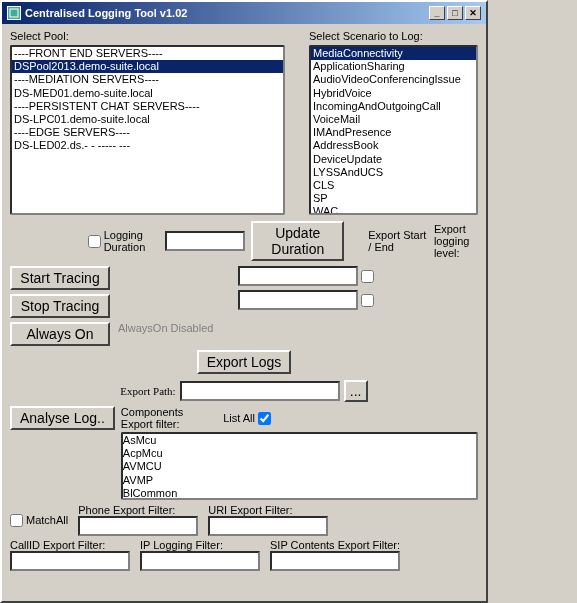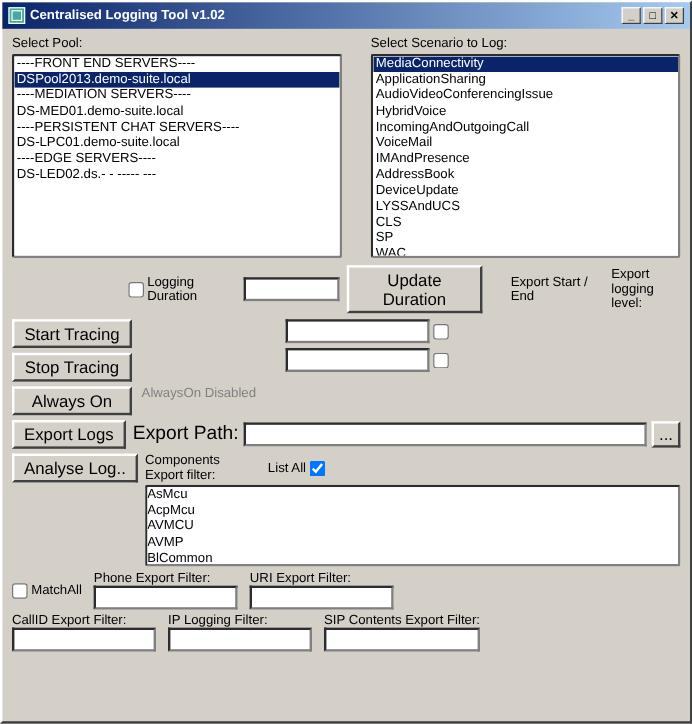--- a/index.html
+++ b/index.html
@@ -5,21 +5,21 @@
     * { box-sizing: border-box; margin: 0; padding: 0; }
     body {
       font-family: 'Tahoma', 'Arial', sans-serif;
       font-size: 11px;
       background: #d4d0c8;
       width: 577px;
       height: 603px;
       overflow: hidden;
     }
     .window {
-      width: 577px;
+      width: 488px;
       height: 603px;
       background: #d4d0c8;
       border: 2px solid #ffffff;
       border-right-color: #404040;
       border-bottom-color: #404040;
       position: relative;
     }
     .title-bar {
       background: linear-gradient(to right, #0a246a, #a6caf0);
       color: white;
@@ -267,24 +267,24 @@
             <input type="checkbox" style="">
           </div>
           <div style="display:flex; align-items:center; gap:3px;">
             <input type="text" class="win-input date-input" style="">
             <input type="checkbox" style="">
           </div>
         </div>
       </div>
     </div>
 
-    <div style="display:flex; align-items:center; gap:6px; margin-bottom:4px;">
+    <div style="display:flex; align-items:center; gap:6px; margin-bottom:4px;flex-direction:column;">
       <button class="win-btn" style="min-width:90px;">Export Logs</button>
       <div style="flex:1; display:flex; align-items:center; gap:4px;">
-        <span style="font-size:16px;">Export Path:</span>
+        <span style="font-size:11px;font-family:Liberation Serif, serif;">Export Path:</span>
         <input type="text" class="win-input" style="flex: 1 1 0%; width: 160px;">
         <button class="win-btn browse-btn">...</button>
       </div>
     </div>
 
     <div style="display:flex; gap:6px; margin-bottom:4px; align-items:flex-start;">
       <button class="win-btn" style="min-width:90px;">Analyse Log..</button>
       <div style="flex:1; display:flex; flex-direction:column; gap:2px;">
         <div style="display:flex; align-items:center; gap:40px;">
           <div>

